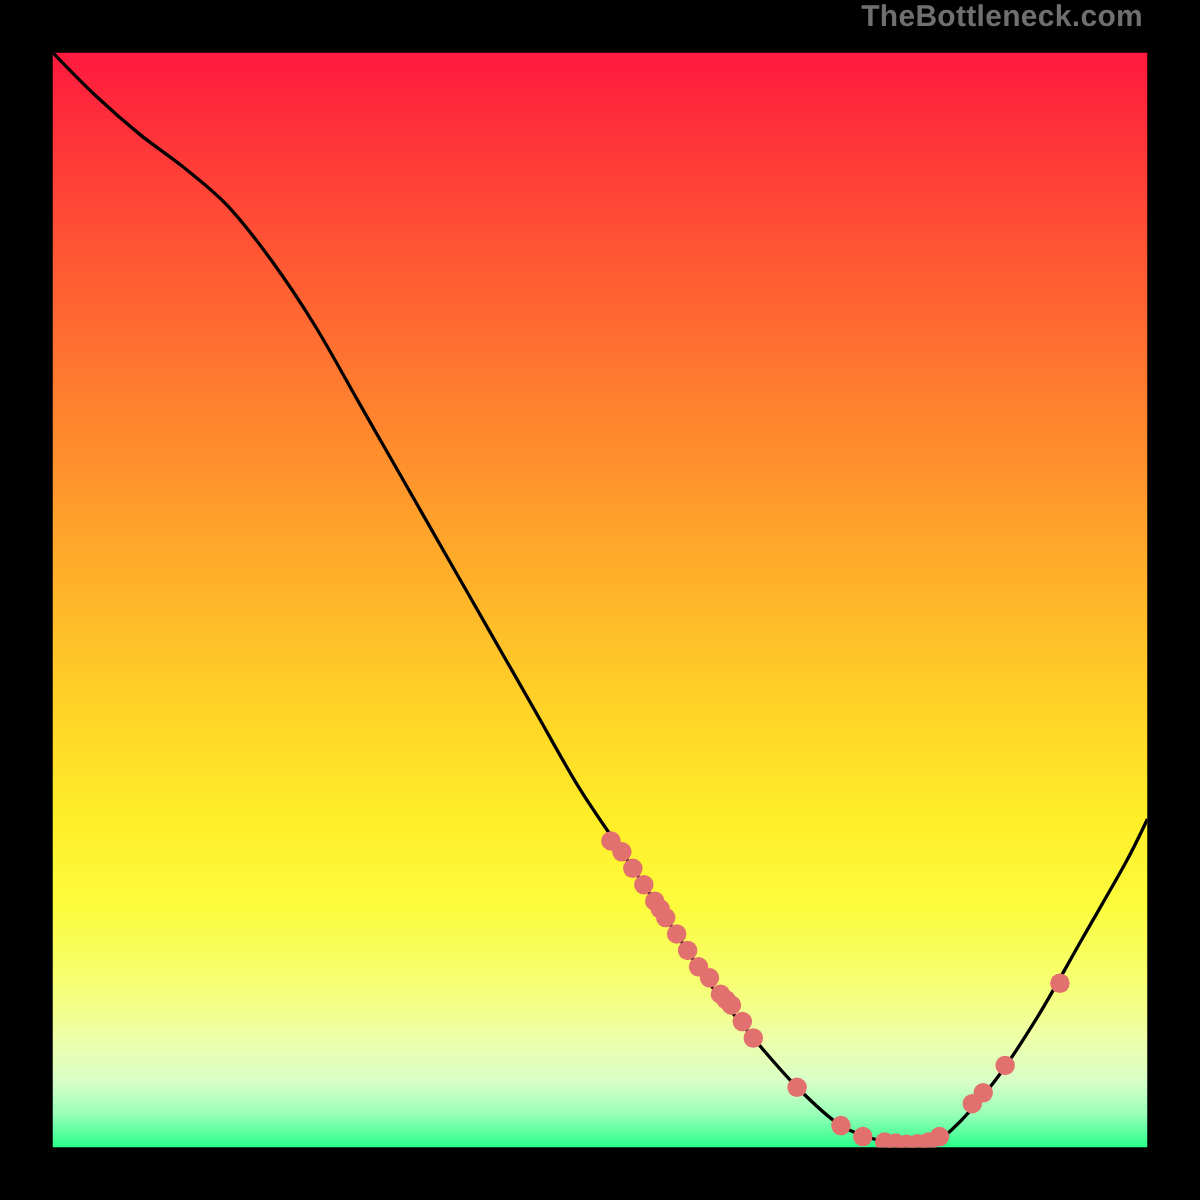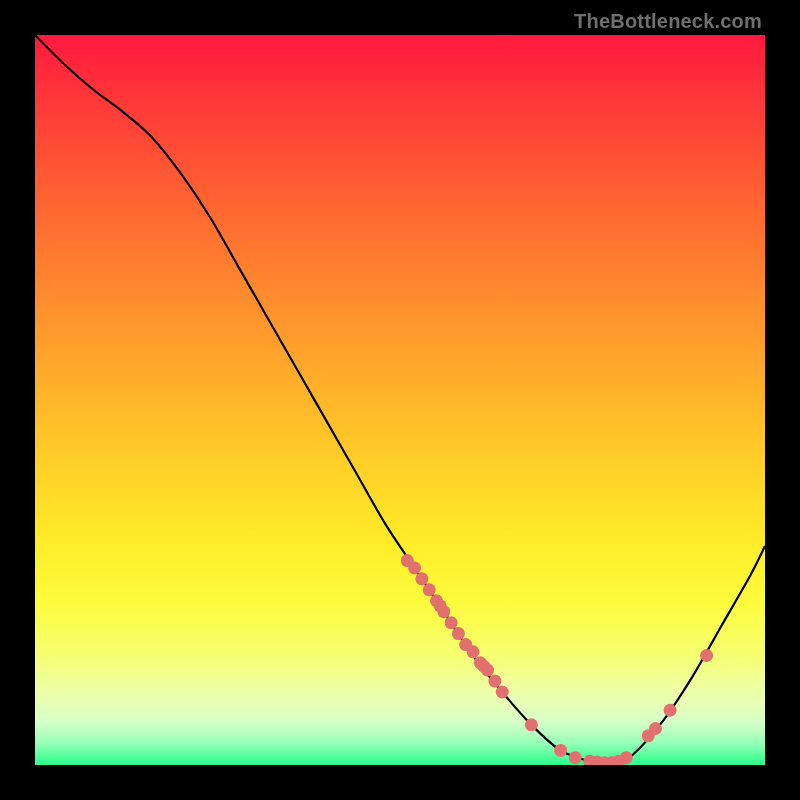--- a/index.html
+++ b/index.html
@@ -12,21 +12,21 @@
   }
   .chart-container {
     position: absolute;
     left: 35px;
     top: 35px;
     width: 730px;
     height: 730px;
   }
   .watermark {
     position: absolute;
-    top: 10px;
+    top: 0;
     right: 38px;
     font-family: Arial, Helvetica, sans-serif;
     font-size: 20px;
     font-weight: bold;
     color: #6f6f6f;
     letter-spacing: 0.2px;
   }
   svg {
     display: block;
   }

